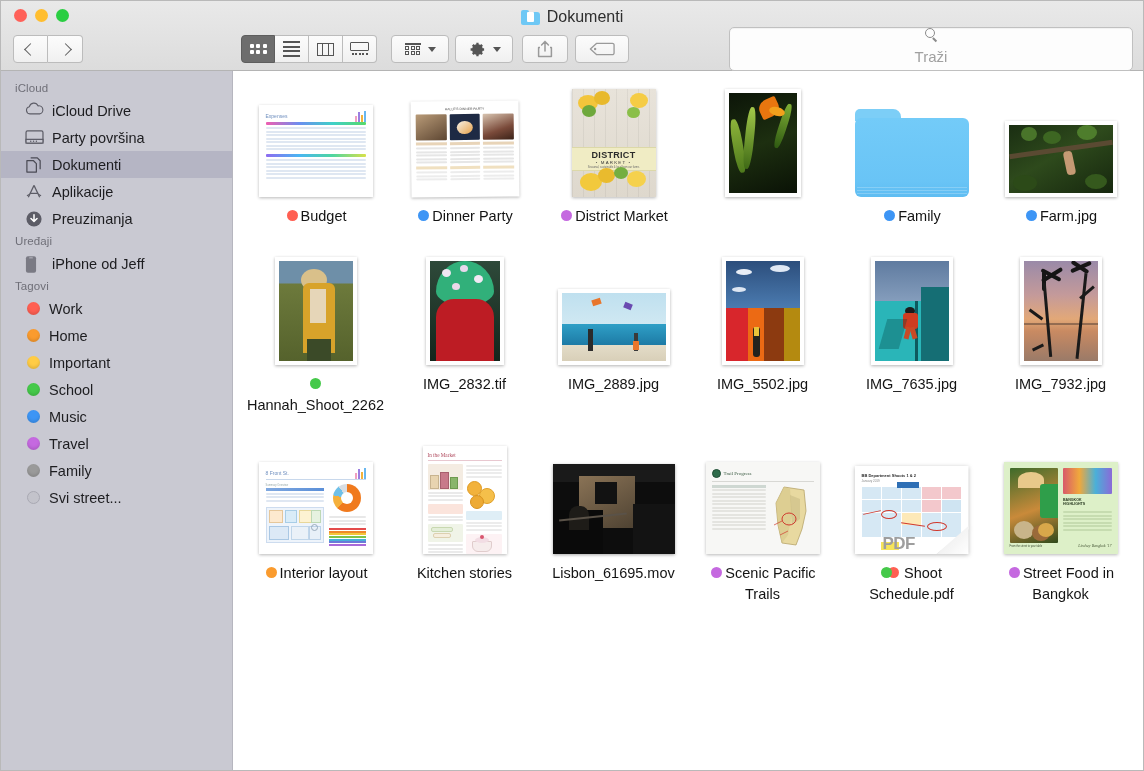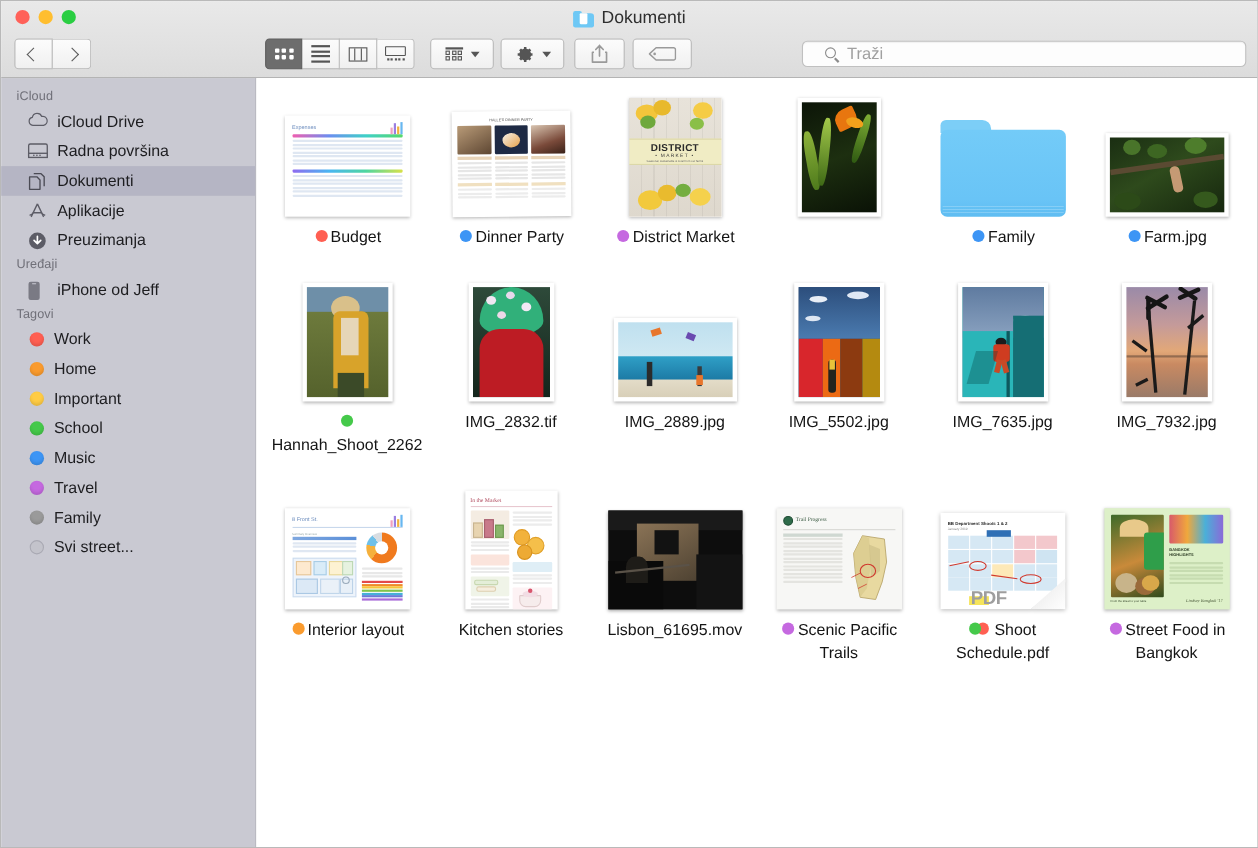--- a/index.html
+++ b/index.html
@@ -117,26 +117,27 @@
   
   .sharegroup { position: absolute; left: 521px; }
   .sharegroup .tb-btn { width: 46px; }
 
   
   .taggroup { position: absolute; left: 574px; }
   .taggroup .tb-btn { width: 54px; }
 
   
   .searchfield {
-    position: absolute; left: 728px; width: 404px; height: 24px;
+    position: absolute; left: 728px; width: 404px; height: 44px;
     background: #fdfdfd;
     border: 1px solid #c0c0c0;
     border-radius: 5px;
     display: flex; align-items: center; padding: 0 20px; gap: 7px;
     box-shadow: inset 0 1px 1px rgba(0,0,0,.05);
+    flex-direction: column;
   }
   .search-ico { width: 13px; height: 13px; position: relative; flex: none; }
   .search-ico .ring { position: absolute; left:0; top:0; width: 10px; height: 10px; border: 1.6px solid #8b8b8b; border-radius: 50%; }
   .search-ico .stem { position: absolute; left: 8.5px; top: 9px; width: 5px; height: 1.7px; background: #8b8b8b; transform: rotate(45deg); transform-origin: left center; }
   .search-ph { color: #a0a0a0; font-size: 15px; }
 
   
   .body { display: flex; flex: 1; min-height: 0; }
 
   
@@ -378,21 +379,21 @@
       <div class="sb-item">
         <span class="sb-ico">
           <svg width="19" height="16" viewBox="0 0 20 17">
             <rect x="1" y="2" width="18" height="13" rx="1.6" fill="none" stroke="#5c5c66" stroke-width="1.3"></rect>
             <rect x="1" y="11" width="18" height="4" fill="#c9c9d2" stroke="#5c5c66" stroke-width="1.3"></rect>
             <circle cx="6" cy="13" r="0.8" fill="#5c5c66"></circle>
               <circle cx="9" cy="13" r="0.8" fill="#5c5c66"></circle>
               <circle cx="12" cy="13" r="0.8" fill="#5c5c66"></circle>
           </svg>
         </span>
-        <span>Radna površina</span>
+        <span>Party površina</span>
       </div>
 
       <div class="sb-item selected">
         <span class="sb-ico">
           <svg width="18" height="18" viewBox="0 0 19 19">
             <path d="M2 5 h7 l3 3 v9 h-10 z" fill="none" stroke="#4b4b55" stroke-width="1.3" stroke-linejoin="round"></path>
             <path d="M6 2 h7 l3 3 v9" fill="none" stroke="#4b4b55" stroke-width="1.3" stroke-linejoin="round"></path>
           </svg>
         </span>
         <span>Dokumenti</span>
@@ -576,21 +577,21 @@
 
         <div class="cell">
           <div class="thumbwrap">
             <div class="doc" style="width:84px;height:108px;background:linear-gradient(to bottom,#e8e3da,#ded8cd);">
               <div style="position:absolute;inset:0;background:repeating-linear-gradient(to right,rgba(0,0,0,.05) 0 1px, transparent 1px 11px);"></div>
               <div style="position:absolute;left:6px;top:6px;width:20px;height:16px;border-radius:50%;background:#f3c53b;"></div>
               <div style="position:absolute;left:22px;top:2px;width:16px;height:14px;border-radius:50%;background:#e8b92c;"></div>
               <div style="position:absolute;right:8px;top:4px;width:18px;height:15px;border-radius:50%;background:#f5cc45;"></div>
               <div style="position:absolute;left:10px;top:16px;width:14px;height:12px;border-radius:50%;background:#6ea83c;"></div>
               <div style="position:absolute;right:16px;top:18px;width:13px;height:11px;border-radius:50%;background:#8abf48;"></div>
-              <div style="position:absolute;left:0;right:0;top:37px;height:24px;background:#f0ecc4;border-top:1px solid #dcd8a8;border-bottom:1px solid #dcd8a8;display:flex;flex-direction:column;align-items:center;justify-content:center;">
+              <div style="position:absolute;left:0;right:0;top:58px;height:24px;background:#f0ecc4;border-top:1px solid #dcd8a8;border-bottom:1px solid #dcd8a8;display:flex;flex-direction:column;align-items:center;justify-content:center;">
                 <span style="font-size:9px;font-weight:bold;letter-spacing:.3px;color:#2b2b2b;">DISTRICT</span>
                 <span style="font-size:4.4px;letter-spacing:1.2px;color:#3a3a3a;">• MARKET •</span>
                 <span style="font-size:2.6px;color:#6a6a6a;margin-top:1px;">Seasonal, sustainable &amp; local from our farms</span>
               </div>
               <div style="position:absolute;left:8px;bottom:6px;width:22px;height:18px;border-radius:50%;background:#f2c93c;"></div>
               <div style="position:absolute;left:26px;bottom:14px;width:17px;height:15px;border-radius:50%;background:#e9bb2e;"></div>
               <div style="position:absolute;right:10px;bottom:10px;width:19px;height:16px;border-radius:50%;background:#f5d14c;"></div>
               <div style="position:absolute;right:28px;bottom:18px;width:14px;height:12px;border-radius:50%;background:#74ae40;"></div>
             </div>
           </div>

